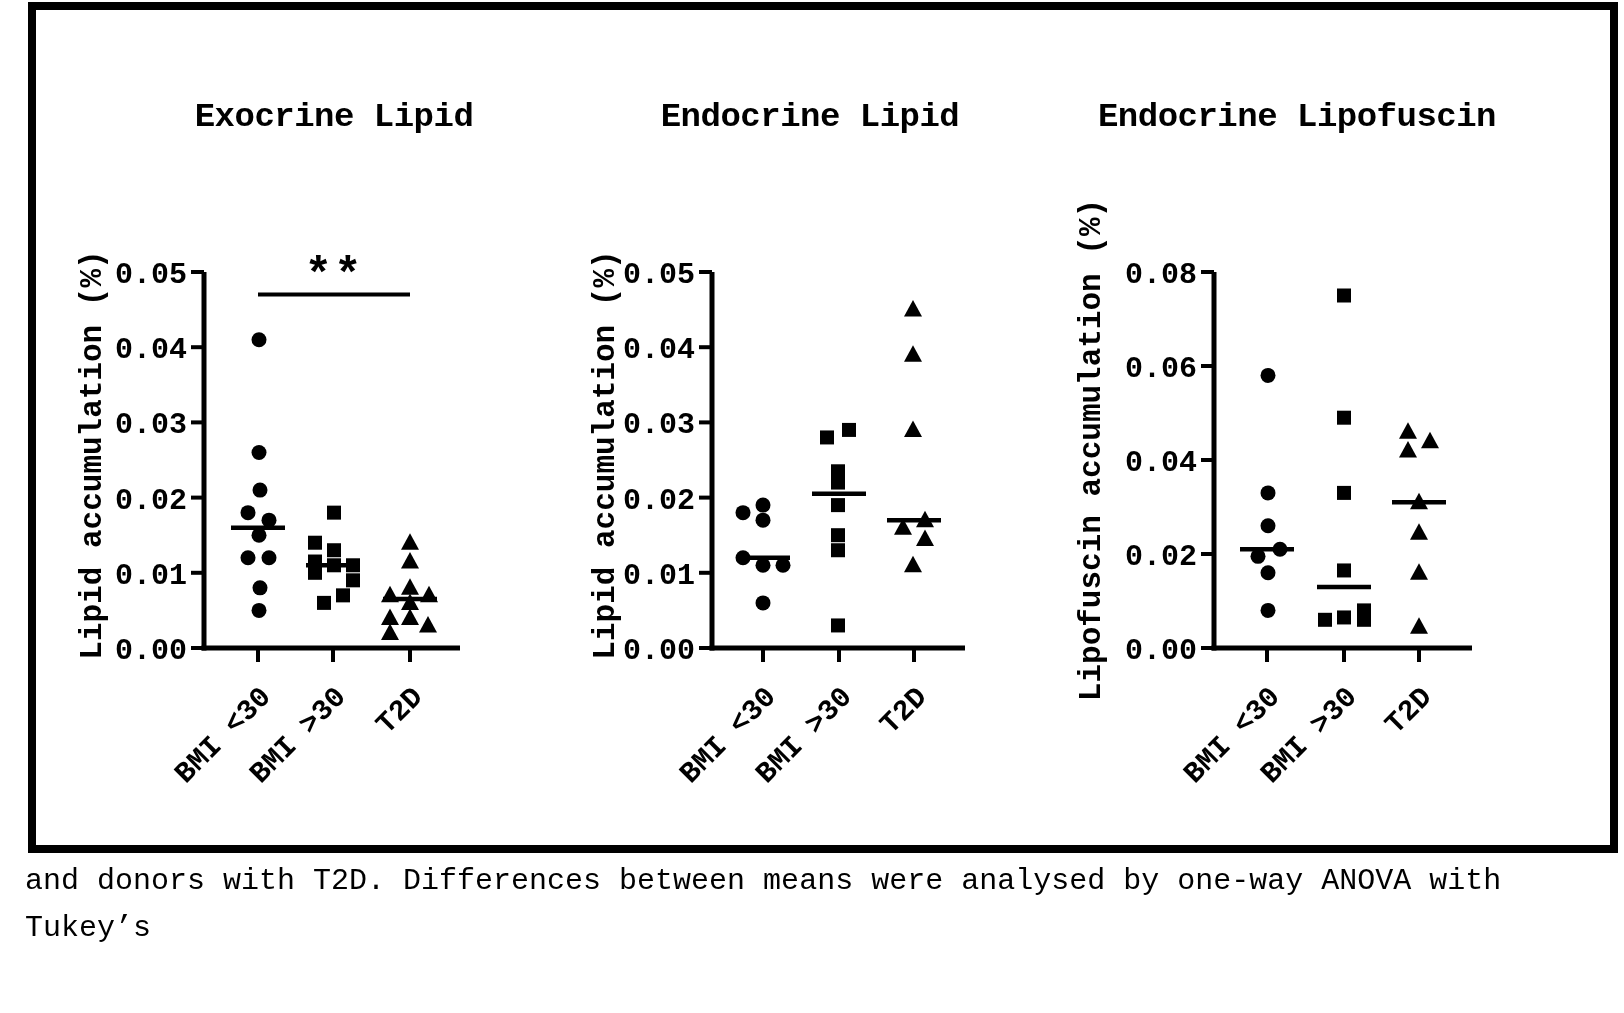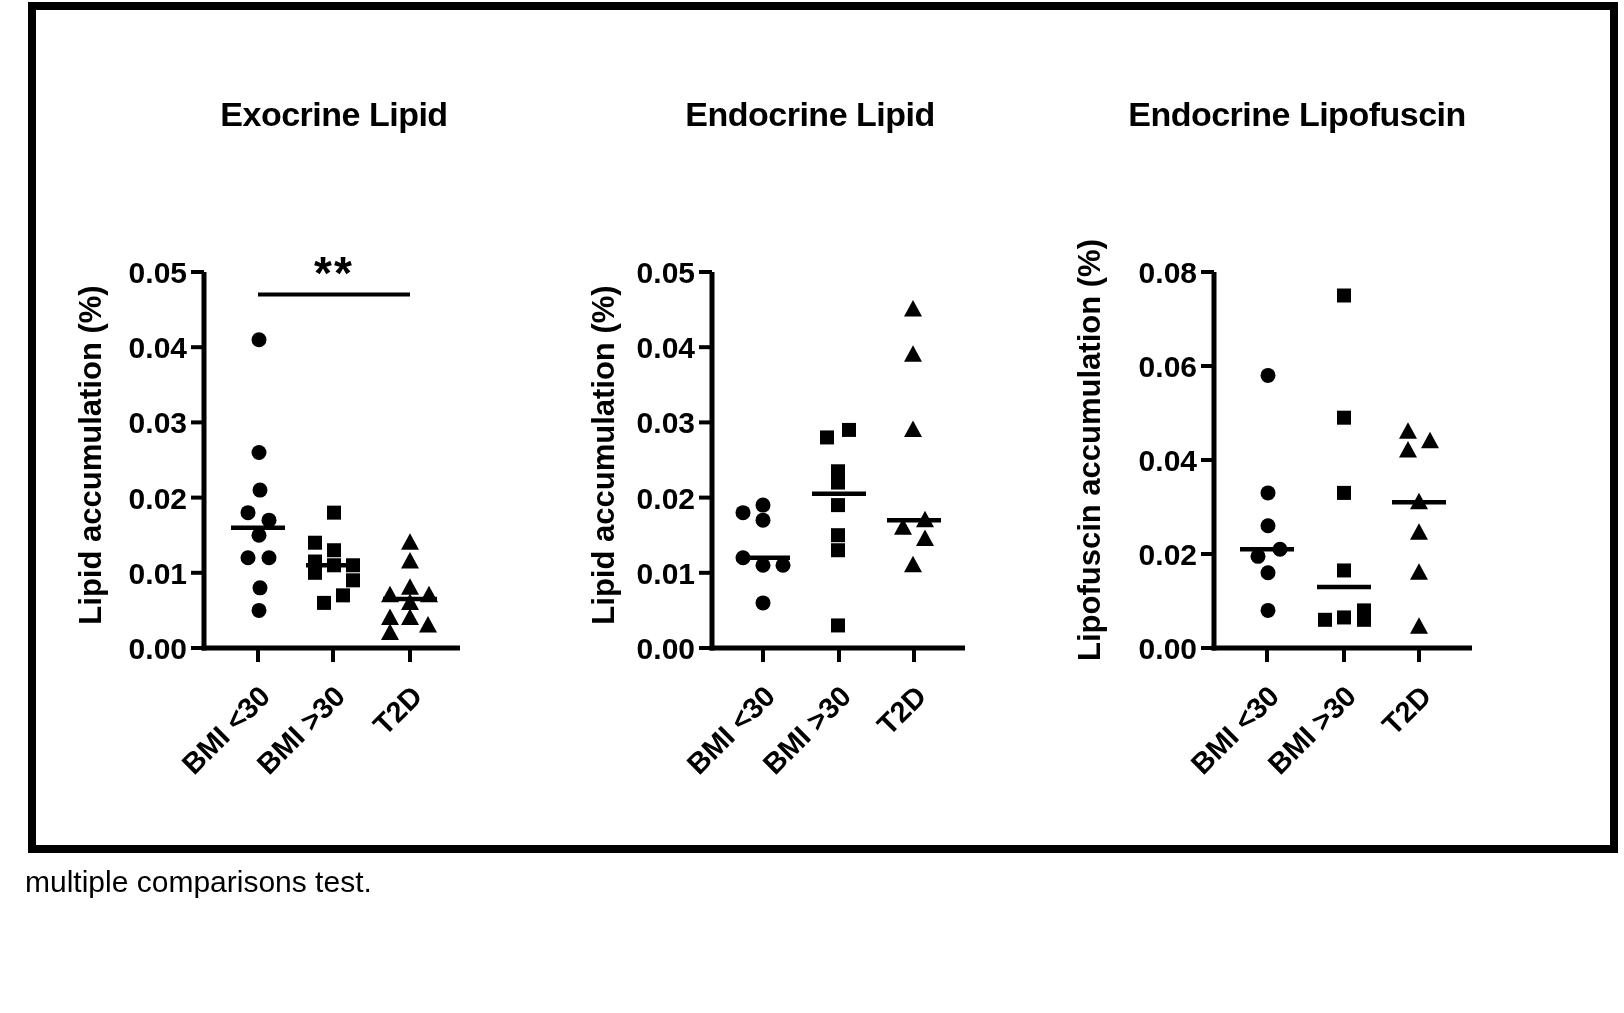--- a/index.html
+++ b/index.html
@@ -1,17 +1,17 @@
 <!DOCTYPE html>
 <html><head>
 <meta charset="utf-8">
 <style>
   html,body{margin:0;padding:0;background:#ffffff;}
   #page{position:relative;width:1624px;height:1013px;background:#ffffff;
-        font-family:Liberation Sans, sans-serif;color:#000;overflow:hidden;}
+        font-family:Liberation Mono, monospace;color:#000;overflow:hidden;}
   #figure-border{position:absolute;left:28px;top:2px;width:1574px;height:835px;
         border:8px solid #000;box-sizing:content-box;background:#ffffff;}
   #charts-svg{position:absolute;left:0;top:0;}
   #charts-svg text{fill:#000;}
   .axis{stroke:#000;stroke-width:5;}
   .tick{stroke:#000;stroke-width:4;}
   .mean{stroke:#000;stroke-width:4.5;}
   .sig{stroke:#000;stroke-width:4;}
   .title{font-weight:bold;font-size:34px;letter-spacing:-0.5px;}
   .ylabel{font-weight:bold;font-size:31px;}
@@ -195,15 +195,15 @@
           <path d="M 1430 431.70000000000005 L 1439 448.20000000000005 L 1421 448.20000000000005 Z" fill="#000"></path>
           <path d="M 1408 441.1 L 1417 457.6 L 1399 457.6 Z" fill="#000"></path>
           <path d="M 1419 492.79999999999995 L 1428 509.29999999999995 L 1410 509.29999999999995 Z" fill="#000"></path>
           <path d="M 1419 523.35 L 1428 539.85 L 1410 539.85 Z" fill="#000"></path>
           <path d="M 1419 563.3 L 1428 579.8 L 1410 579.8 Z" fill="#000"></path>
           <path d="M 1419 617.35 L 1428 633.85 L 1410 633.85 Z" fill="#000"></path>
         </g>
       </g>
     </svg>
   <div id="figure-caption">
-    <div>multiple comparisons test.</div>
+    <div>and donors with T2D.  Differences between means were analysed by one-way ANOVA with Tukey’s</div>
   </div>
 </div>
 
 </body></html>

